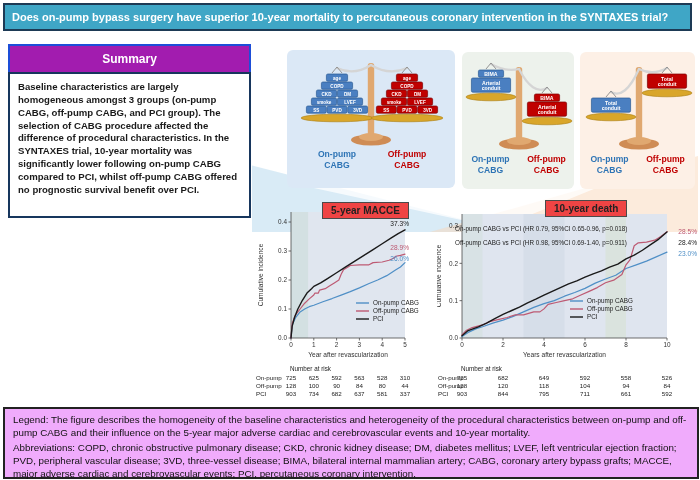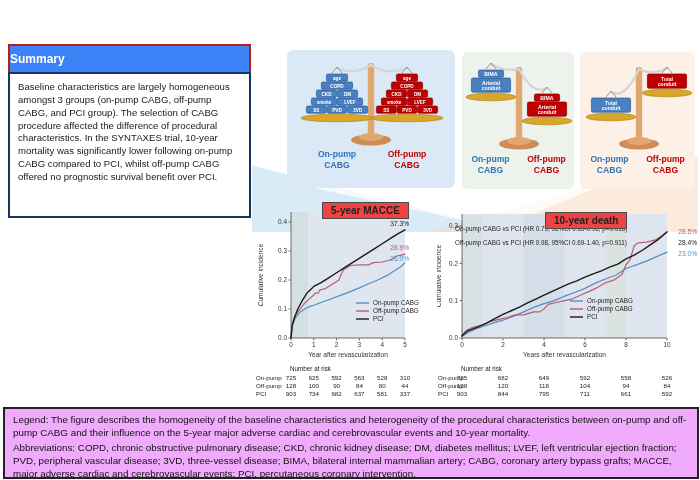--- a/index.html
+++ b/index.html
@@ -13,24 +13,24 @@
 
   .deco{position:absolute;z-index:1;pointer-events:none;}
   .deco1{left:252px;top:158px;width:260px;height:74px;background:rgba(186,218,238,.55);
          clip-path:polygon(0 10%,100% 100%,0 100%);}
   .deco2{left:430px;top:156px;width:268px;height:76px;background:rgba(250,216,186,.5);
          clip-path:polygon(100% 0,100% 100%,0 100%);}
   .deco3{left:300px;top:162px;width:360px;height:66px;background:rgba(255,255,255,.75);
          clip-path:polygon(0 35%,100% 0,55% 100%);}
 
   .summary{position:absolute;left:8px;top:44px;width:243px;z-index:2;}
-  .summary-header{background:#3b82f6;border:2px solid #b91c1c;color:#fff;text-align:left;
+  .summary-header{background:#a21caf;border:2px solid #1d4ed8;color:#fff;text-align:center;
                   font-weight:bold;font-size:12px;padding:6px 0;}
   .summary-body{background:#fff;border:2px solid #17365d;margin-top:-2px;padding:7px 8px;
-                font-size:9.6px;line-height:1.34;color:#1a1a1a;min-height:128px;}
+                font-size:9.6px;line-height:1.34;color:#1a1a1a;min-height:128px;font-weight:bold;}
 
   .panel-title{position:absolute;z-index:2;font-size:8.6px;font-weight:600;color:#3d3d3d;
                text-align:center;}
   .bl-title{left:287px;top:55px;width:168px;}
   .pr-title{left:462px;top:39px;width:233px;}
 
   .panel{position:absolute;z-index:2;border-radius:6px;}
   .bl-panel{left:287px;top:50px;width:168px;height:138px;background:#dbe8f6;}
   .pl-panel{left:462px;top:52px;width:112px;height:137px;background:#edf2ec;}
   .pr-panel{left:580px;top:52px;width:115px;height:137px;background:#fdf0e6;}
@@ -41,31 +41,34 @@
   .scale-label.blue{color:#2e74b5;}
   .scale-label.red{color:#c00000;}
 
   .chart{position:absolute;z-index:2;}
   #chart-macce{left:255px;top:200px;width:185px;height:205px;}
   #chart-death{left:437px;top:200px;width:262px;height:205px;}
 
   .chart-title{position:absolute;z-index:4;background:#ef4444;border:1px solid #4a4a4a;
                font-size:10px;font-weight:600;color:#222;padding:2px 8px;}
   .ct-macce{left:322px;top:202px;}
-  .ct-death{left:545px;top:212px;}
+  .ct-death{left:545px;top:200px;}
 
   .footer{position:absolute;left:3px;top:407px;width:676px;height:58px;border:2px solid #222;
           background:#f0abfc;padding:5px 8px;font-size:9.8px;line-height:1.3;color:#111;z-index:3;}
   .footer p{margin:0 0 3px 0;}
 </style>
 </head>
 <body>
 
 <div class="canvas">
 
+  <div class="title-bar">
+    <span>Does on-pump bypass surgery have superior 10-year mortality to percutaneous coronary intervention in the SYNTAXES trial?</span>
+  </div>
 
   <div class="deco deco1"></div>
   <div class="deco deco2"></div>
   <div class="deco deco3"></div>
 
   <section class="summary">
     <div class="summary-header">Summary</div>
     <div class="summary-body">Baseline characteristics are largely homogeneous amongst 3 groups (on-pump CABG, off-pump CABG, and PCI group). The selection of CABG procedure affected the difference of procedural characteristics. In the SYNTAXES trial, 10-year mortality was significantly lower following on-pump CABG compared to PCI, whilst off-pump CABG offered no prognostic survival benefit over PCI.</div>
   </section>
 

